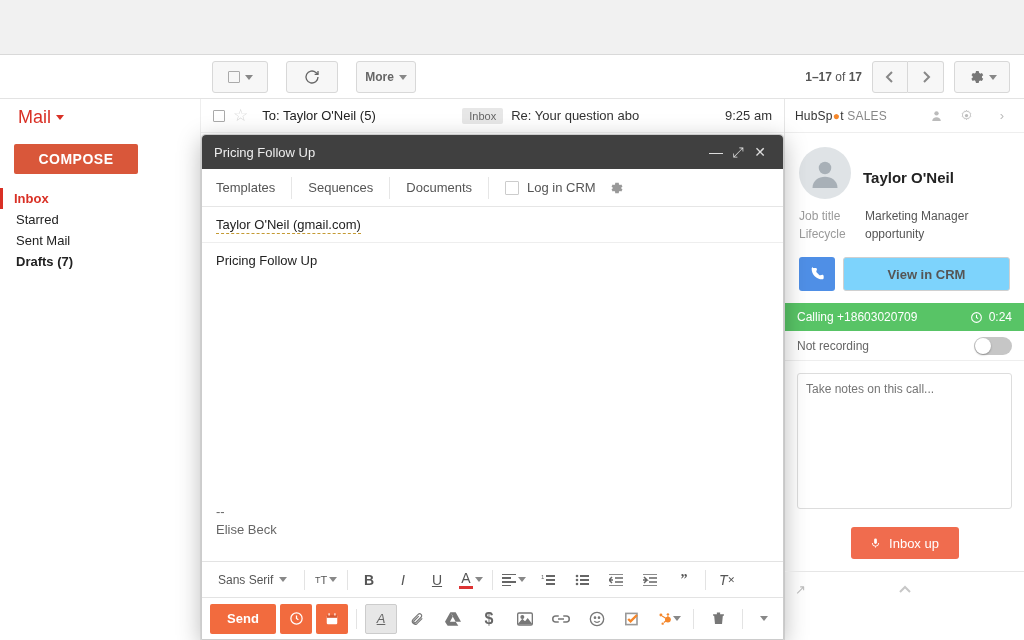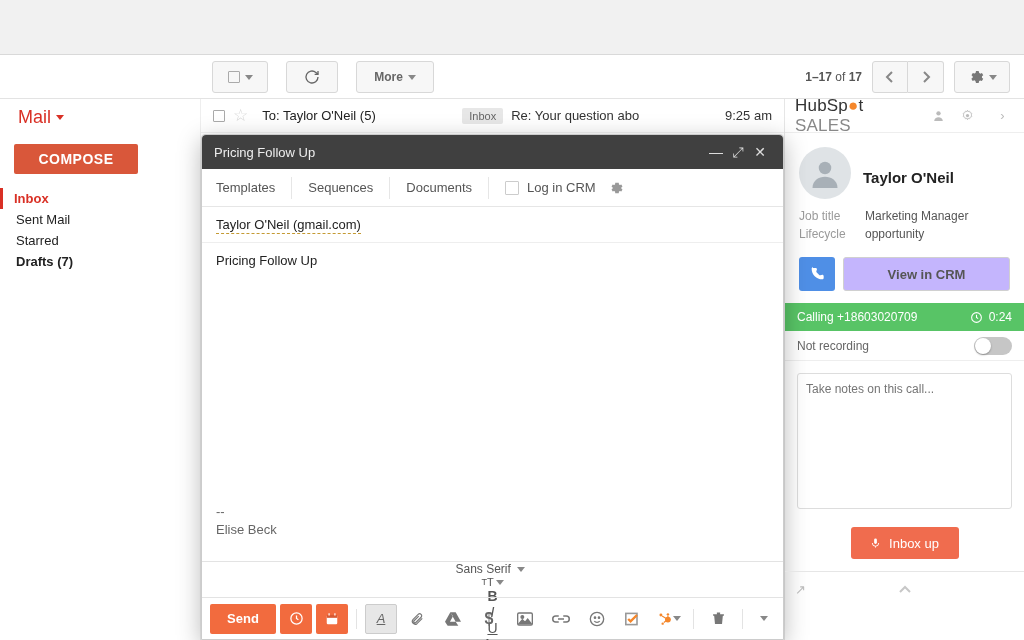--- a/index.html
+++ b/index.html
@@ -3,21 +3,21 @@
 <meta charset="utf-8">
 <style>
   * { box-sizing: border-box; margin: 0; padding: 0; }
   body { font-family: Arial, Helvetica, sans-serif; font-size: 13px; color:#222; background:#fff; width:1024px; height:640px; overflow:hidden;}
   .topband{height:55px;background:#f1f1f1;border-bottom:1px solid #d9d9d9;}
   .toolbar{height:44px;display:flex;align-items:center;padding:0 14px;background:#fff;position:relative;}
   .toolbar .left{margin-left:198px;display:flex;gap:18px;align-items:center;}
   .btn{border:1px solid #d8d8d8;background:#f7f7f7;border-radius:3px;height:32px;display:flex;align-items:center;justify-content:center;color:#555;cursor:pointer;}
   .btn.seg{width:56px;}
   .btn.ref{width:52px;}
-  .btn.more{width:78px;font-size:12px;font-weight:bold;color:#666;}
+  .btn.more{width:60px;font-size:12px;font-weight:bold;color:#666;}
   .caret{display:inline-block;width:0;height:0;border-left:4px solid transparent;border-right:4px solid transparent;border-top:5px solid #888;margin-left:5px;}
   .chkbox{width:12px;height:12px;border:1px solid #aaa;display:inline-block;border-radius:1px;}
   .toolbar .right{position:absolute;right:14px;display:flex;align-items:center;gap:10px;}
   .pageinfo{font-size:12px;color:#555;}
   .navpair{display:flex;}
   .navpair .btn{width:36px;border-radius:0;}
   .navpair .btn:first-child{border-top-left-radius:3px;border-bottom-left-radius:3px;}
   .navpair .btn:last-child{border-top-right-radius:3px;border-bottom-right-radius:3px;border-left:none;}
   .gearbtn{width:56px;}
   .toolsep{position:absolute;left:0;right:0;bottom:0;height:1px;background:#e3e3e3;}
@@ -48,45 +48,45 @@
   .cp-bar .bitem{padding:0 16px;border-right:1px solid #e6e6e6;height:22px;display:flex;align-items:center;cursor:pointer;}
   .cp-bar .bitem:first-child{padding-left:0;}
   .cp-bar .logcrm{margin-left:16px;display:flex;align-items:center;gap:8px;cursor:pointer;}
   .cp-bar .gear{margin-left:14px;color:#888;cursor:pointer;}
   .cp-to{padding:10px 14px 8px;border-bottom:1px solid #eee;}
   .chip{display:inline-block;border-bottom:1px dashed #c49a33;padding-bottom:1px;}
   .cp-subj{padding:10px 14px;}
   .cp-body{flex:1;padding:0 14px 6px;color:#333;position:relative;}
   .sig-dash{position:absolute;bottom:42px;left:14px;color:#666;}
   .sig{position:absolute;bottom:24px;left:14px;color:#666;}
-  .fmtbar{height:36px;border-top:1px solid #e3e3e3;display:flex;align-items:center;padding:0 8px;gap:0;flex-direction:column;}
+  .fmtbar{height:36px;border-top:1px solid #e3e3e3;display:flex;align-items:center;padding:0 8px;gap:0;}
   .fmt{width:34px;height:28px;display:flex;align-items:center;justify-content:center;color:#555;cursor:pointer;font-size:14px;}
   .fmt.font{width:90px;justify-content:flex-start;padding-left:8px;font-size:12px;}
   .vsep{width:1px;height:20px;background:#e3e3e3;margin:0 4px;}
   .sendbar{height:42px;border-top:1px solid #e3e3e3;display:flex;align-items:center;padding:0 8px;gap:4px;}
   .sendbtn{background:#f26b3e;color:#fff;font-weight:bold;border:none;height:30px;width:66px;border-radius:2px;cursor:pointer;font-size:13px;}
   .sq{width:32px;height:30px;display:flex;align-items:center;justify-content:center;cursor:pointer;color:#666;border-radius:2px;}
   .sq.orange{background:#f26b3e;color:#fff;}
   .sq.sel{background:#e7e7e7;border:1px solid #ccc;}
 
   .rightcol{width:240px;border-left:1px solid #e6e6e6;display:flex;flex-direction:column;}
   .hs-head{height:34px;display:flex;align-items:center;padding:0 10px;border-bottom:1px solid #eee;gap:6px;}
-  .hs-logo{font-size:17px;color:#333;letter-spacing:.2px;}
+  .hs-logo{font-size:12px;color:#333;letter-spacing:.2px;}
   .hs-logo .orange{color:#f5872b;font-weight:bold;}
   .hs-logo .grey{color:#888;}
   .hs-head .mini{width:24px;text-align:center;color:#bbb;cursor:pointer;}
   .profile{display:flex;align-items:center;gap:12px;padding:14px 14px 10px;}
   .avatar{width:52px;height:52px;border-radius:50%;background:#dfe3e6;display:flex;align-items:center;justify-content:center;color:#9aa2a9;}
   .pname{font-weight:bold;font-size:15px;margin-top:9px;}
   .props{font-size:12px;color:#555;padding:0 14px 12px;}
   .props .row{display:flex;margin-bottom:4px;}
   .props .k{width:66px;color:#9a9a9a;}
   .actionrow{display:flex;padding:0 14px 12px;gap:8px;}
   .callico{width:36px;height:34px;background:#4f8fe6;border-radius:3px;display:flex;align-items:center;justify-content:center;color:#fff;cursor:pointer;}
-  .viewcrm{flex:1;height:34px;border:1px solid #d0d0d0;background:#c4b5fd;border-radius:3px;display:flex;align-items:center;justify-content:center;font-weight:bold;color:#555;cursor:pointer;font-size:13px;}
+  .viewcrm{flex:1;height:34px;border:1px solid #d0d0d0;background:#7dd3fc;border-radius:3px;display:flex;align-items:center;justify-content:center;font-weight:bold;color:#555;cursor:pointer;font-size:13px;}
   .calling{height:28px;background:#58c466;color:#fff;display:flex;align-items:center;padding:0 12px;font-size:12px;gap:8px;}
   .calling .clk{margin-left:auto;display:flex;align-items:center;gap:6px;}
   .recrow{height:30px;display:flex;align-items:center;padding:0 12px;color:#666;font-size:12px;border-bottom:1px solid #eee;}
   .toggle{margin-left:auto;width:38px;height:18px;background:#c6c6c6;border-radius:9px;position:relative;cursor:pointer;}
   .toggle::after{content:"";position:absolute;width:16px;height:16px;background:#fff;border-radius:50%;top:1px;left:1px;box-shadow:0 1px 2px rgba(0,0,0,.3);}
   .notes{margin:12px;flex:0 0 136px;border-radius:15px;}
   .notes textarea{width:100%;height:100%;border:1px solid #ddd;border-radius:3px;padding:8px;font-family:inherit;font-size:12px;color:#555;resize:none;}
   .hang{display:flex;justify-content:center;padding:6px 0 12px;}
   .hangbtn{background:#f06c4e;color:#fff;border:none;border-radius:3px;height:32px;width:108px;font-size:13px;cursor:pointer;display:flex;align-items:center;justify-content:center;gap:8px;}
   .panelbtm{border-top:1px solid #e6e6e6;height:36px;display:flex;align-items:center;justify-content:center;position:relative;}
@@ -144,22 +144,22 @@
 
 <div class="main">
   <div class="leftcol">
     <div class="maillbl">
         <span>Mail</span>
         <span class="caret" style="border-top-color:#d93025"></span>
       </div>
     <button class="compose">COMPOSE</button>
     <div class="nav">
       <div class="item active">Inbox</div>
+      <div class="item">Starred</div>
       <div class="item">Sent Mail</div>
-      <div class="item">Starred</div>
       <div class="item bold">Drafts (7)</div>
     </div>
   </div>
 
   <div class="centercol">
     <div class="listrow">
       <span class="chkbox"></span>
       <span class="star">☆</span>
       <span class="to">To: Taylor O'Neil (5)</span>
       <span class="lblchip">Inbox</span>

